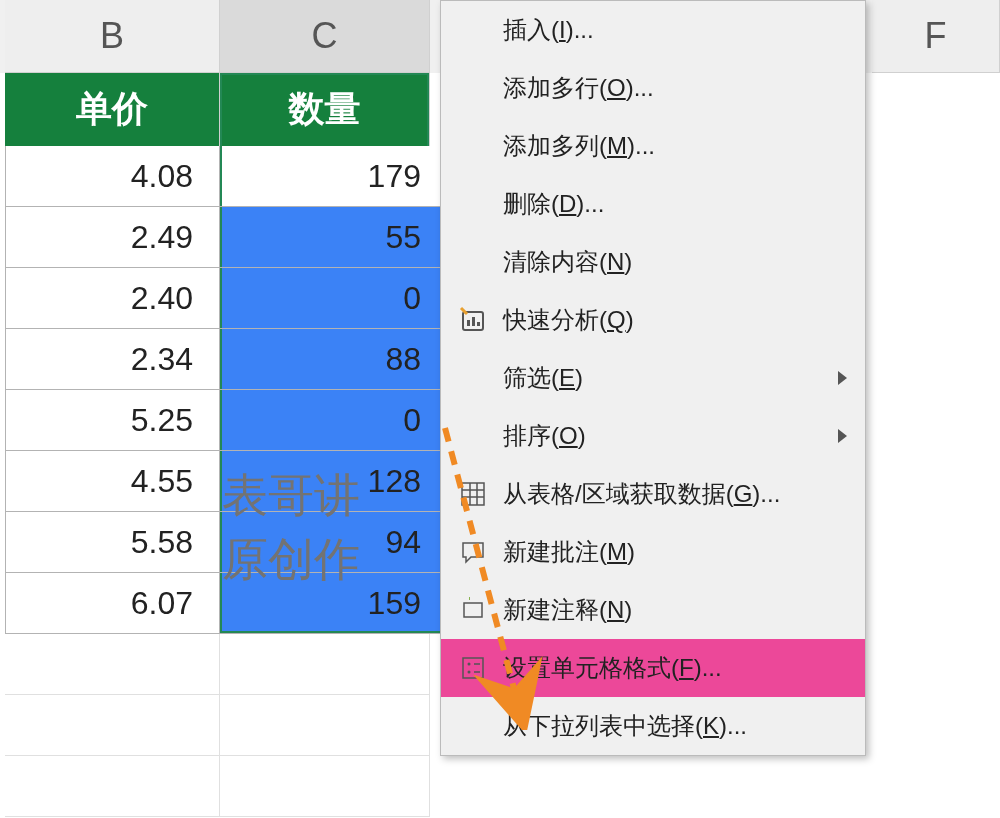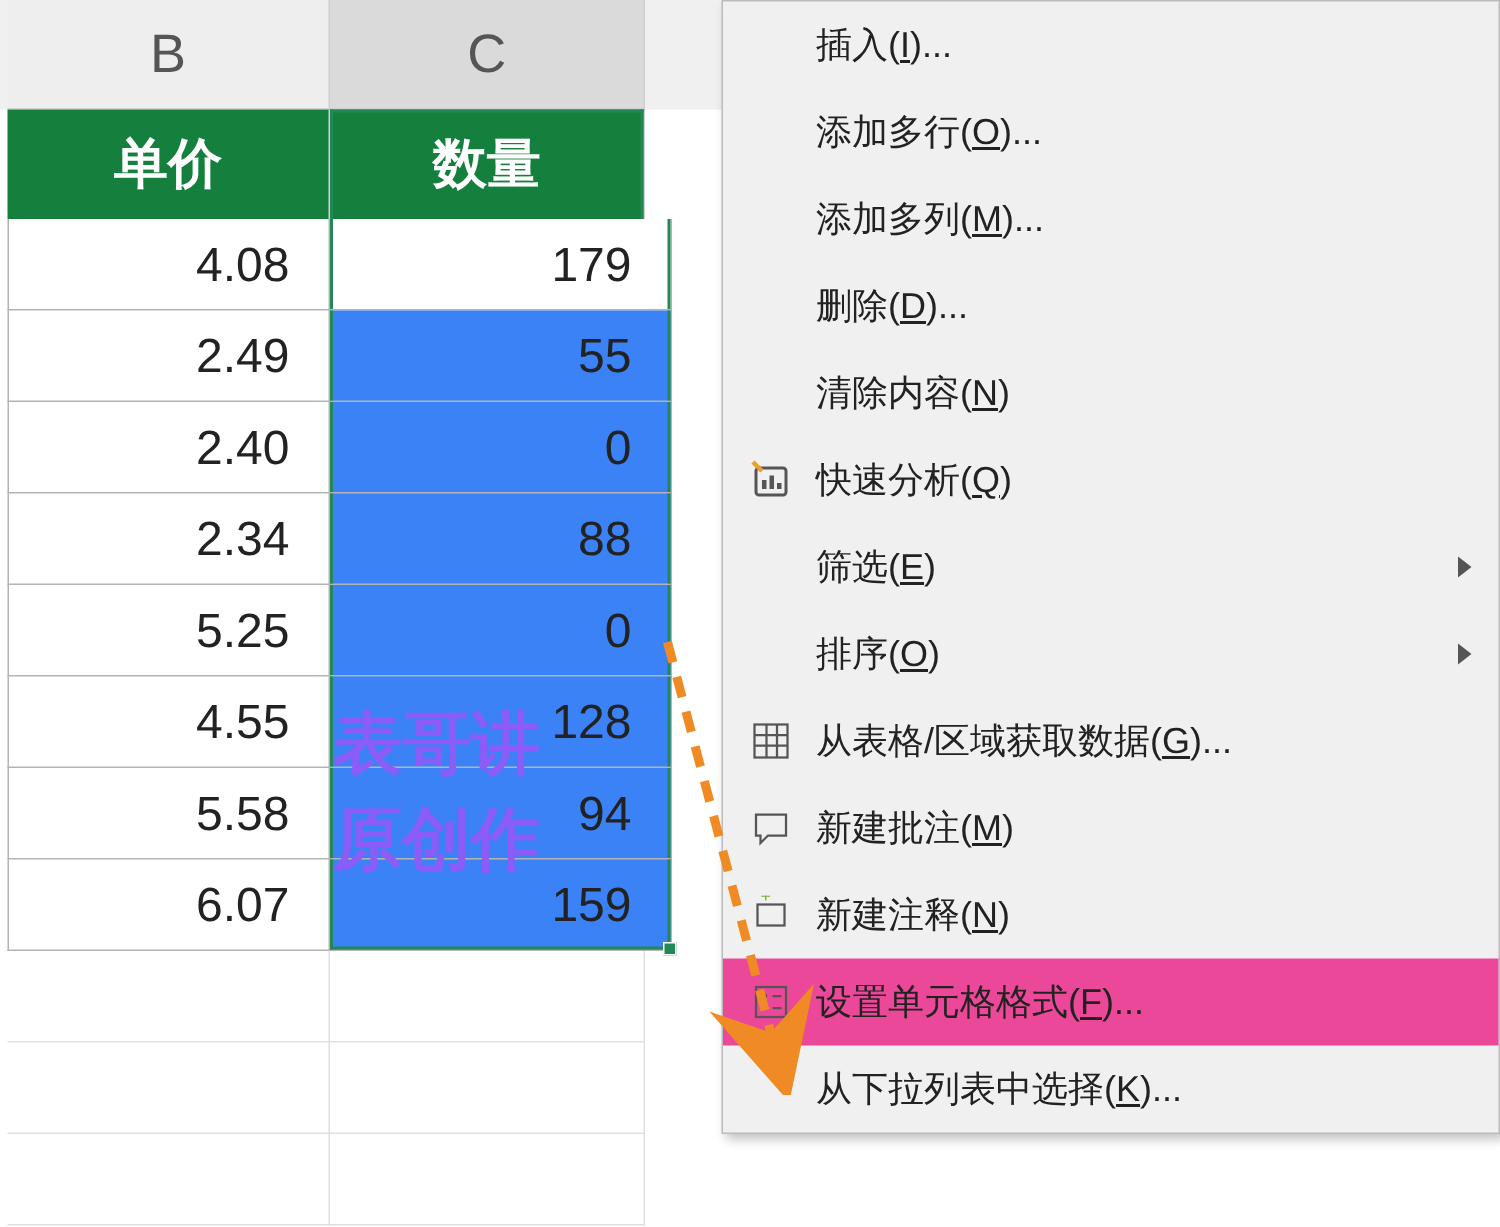--- a/index.html
+++ b/index.html
@@ -108,23 +108,23 @@
       height: 61px;
     }
     .empty-cell {
       border-right: 1px solid #e0e0e0;
       border-bottom: 1px solid #e0e0e0;
     }
     .empty-b { width: 215px; margin-left: 5px; }
     .empty-c { width: 210px; }
     .context-menu {
       position: absolute;
-      left: 481px;
+      left: 440px;
       top: 0;
-      width: 519px;
+      width: 426px;
       background: #f0f0f0;
       border: 1px solid #bbb;
       box-shadow: 3px 3px 7px rgba(0,0,0,0.25);
       text-align: right;
     }
     .menu-item {
       display: flex;
       align-items: center;
       height: 58px;
       padding-left: 62px;
@@ -153,22 +153,22 @@
       height: 0;
       border-left: 9px solid #555;
       border-top: 7px solid transparent;
       border-bottom: 7px solid transparent;
     }
     .watermark {
       position: absolute;
       left: 222px;
       top: 463px;
       font-size: 46px;
-      font-weight: bold;
-      color: #8b5cf6;
+      font-weight: normal;
+      color: #737373;
       line-height: 1.4;
       pointer-events: none;
     }
     .arrow-svg {
       position: absolute;
       left: 437px;
       top: 420px;
       pointer-events: none;
     }
   </style>

